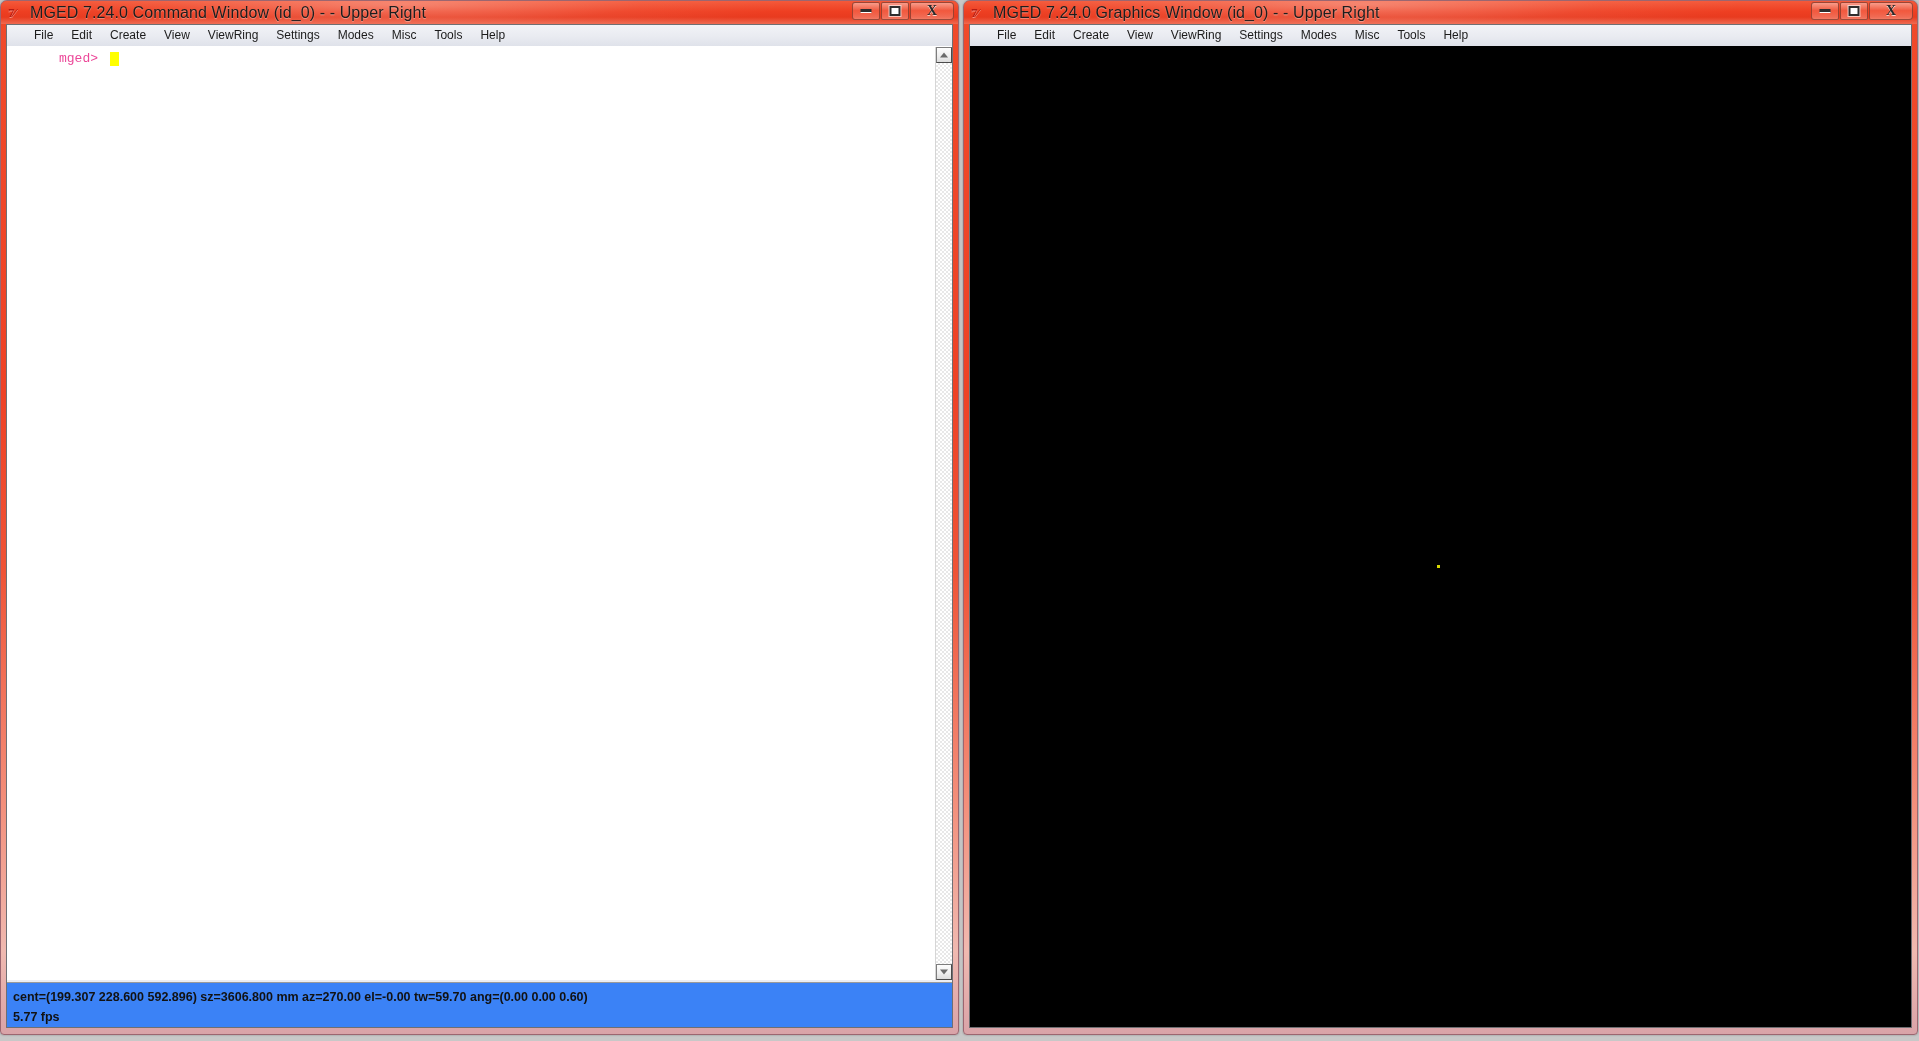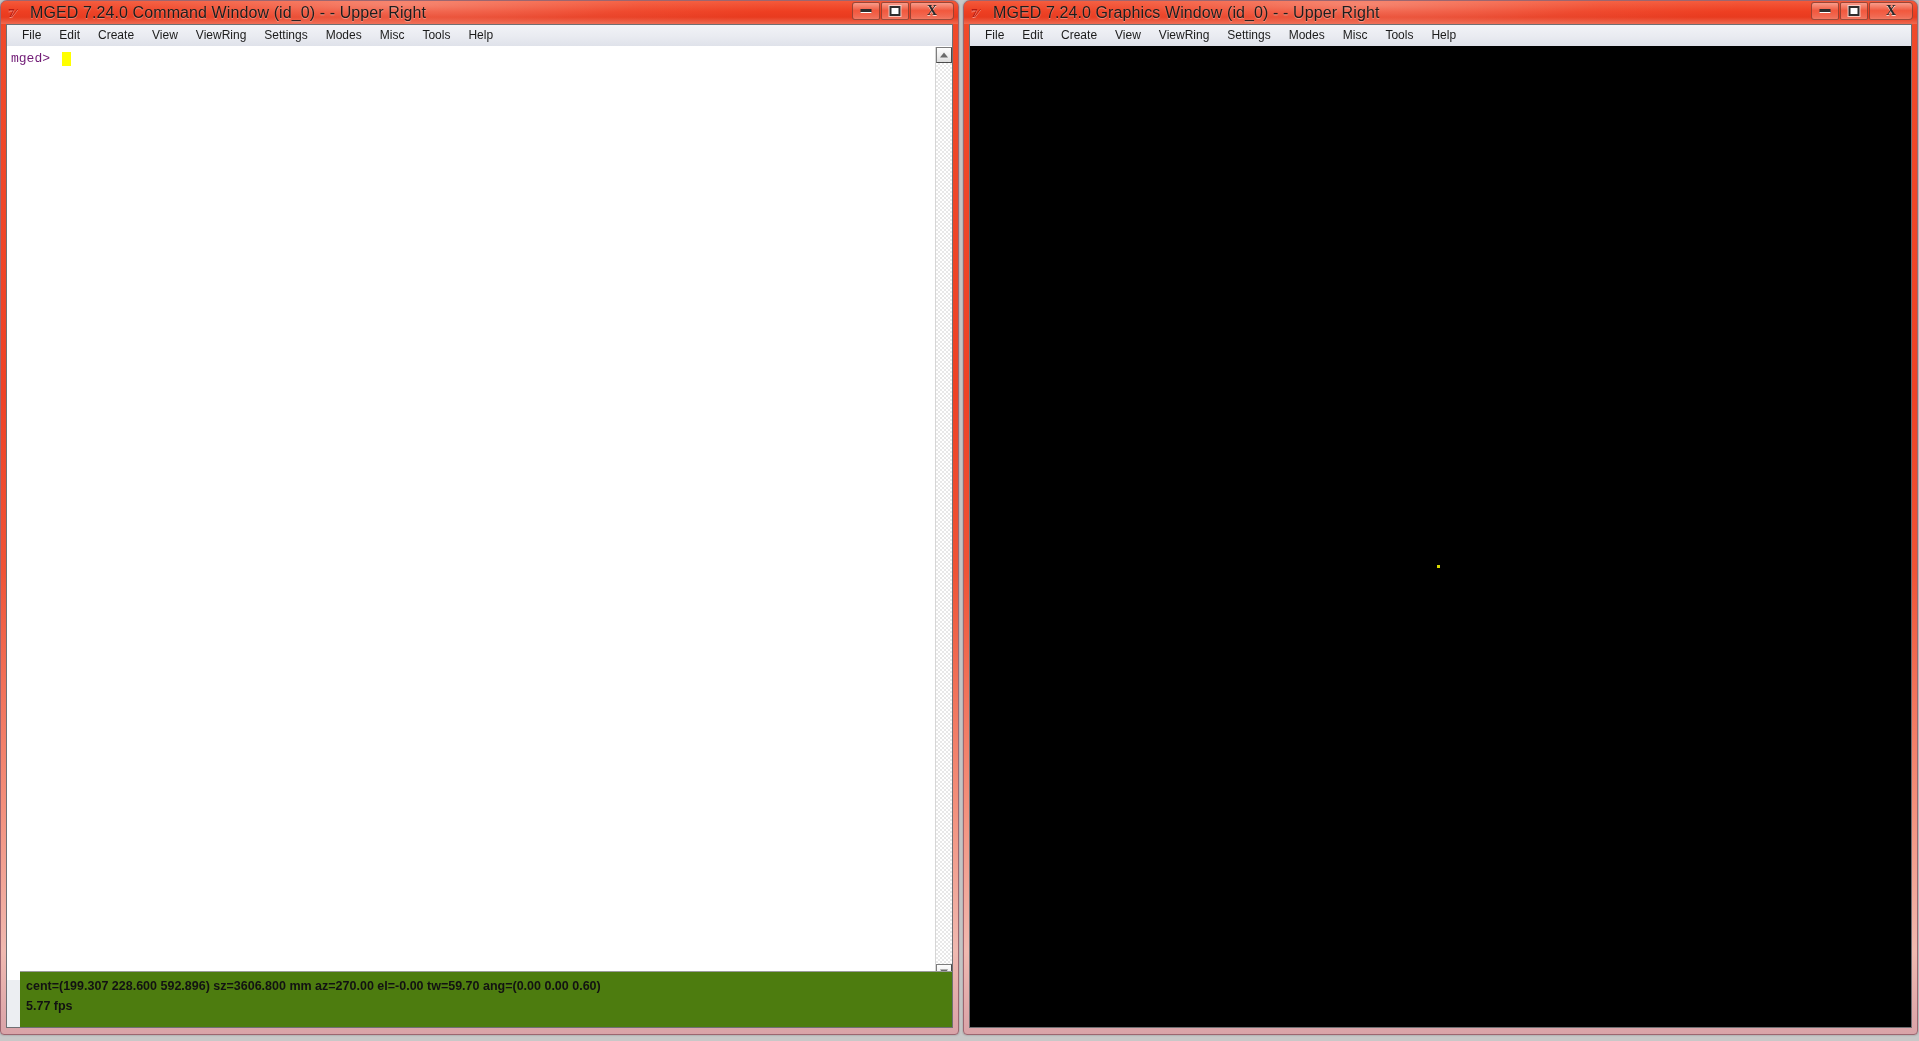--- a/index.html
+++ b/index.html
@@ -133,21 +133,21 @@
     overflow: hidden;
   }
 
   
   .menubar {
     height: 21px;
     background: linear-gradient(180deg,#f2f3f7 0%, #e9ebf1 55%, #dfe2ea 100%);
     border-bottom: 1px solid #b9bcc6;
     display: flex;
     align-items: center;
-    padding-left: 6px;
+    padding-left: 18px;
     user-select: none;
   }
   .menuitem {
     font-size: 12px;
     color: #1b1b1b;
     padding: 2px 9px 3px 9px;
     white-space: nowrap;
     cursor: default;
     border-radius: 2px;
   }
@@ -170,21 +170,21 @@
     line-height: 15px;
     color: #c01010;
     position: relative;
     overflow: hidden;
   }
   .prompt-line {
     display: flex;
     align-items: center;
     white-space: pre;
   }
-  .prompt-text { color: #701a75; }
+  .prompt-text { color: #ec4899; margin-left: 48px; }
   .caret {
     display: inline-block;
     width: 9px;
     height: 14px;
     background: #ffff00;
     margin-left: 12px;
   }
 
   
   .vscroll {
@@ -221,23 +221,23 @@
     width: 0; height: 0;
     border-left: 4px solid transparent;
     border-right: 4px solid transparent;
   }
   .sb-up   { border-bottom: 5px solid #6b6b6b; }
   .sb-down { border-top: 5px solid #6b6b6b; }
 
   
   .statusbar {
     position: absolute;
-    left: 13px; right: 0; bottom: 0;
-    height: 56px;
-    background: #4d7c0f;
+    left: 0; right: 0; bottom: 0;
+    height: 45px;
+    background: #3b82f6;
     border-top: 1px solid #9a9a9a;
     padding: 4px 0 0 6px;
     box-sizing: border-box;
     font-size: 12.5px;
     font-weight: bold;
     color: #121212;
     line-height: 20px;
     white-space: nowrap;
     overflow: hidden;
     user-select: text;

